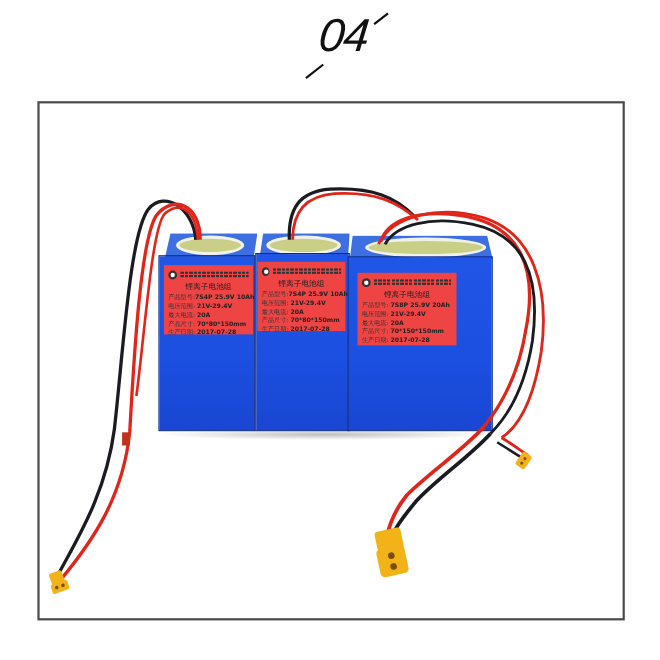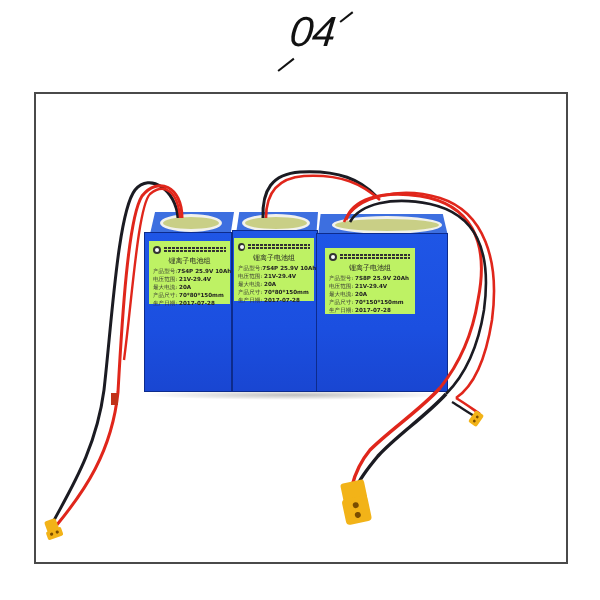--- a/index.html
+++ b/index.html
@@ -13,21 +13,21 @@
   .frame {
     position:absolute; left:34px; top:92px; width:534px; height:472px;
     border:2px solid #4a4a4a; box-sizing:border-box; background:#fff;
   }
   .scene { position:absolute; left:0; top:0; width:600px; height:600px; }
   .battery { position:absolute; }
   .b-top { position:absolute; background:#3d6fe0; }
   .b-front { position:absolute; background:linear-gradient(180deg,#1f56e6 0%,#1b4fe0 60%,#1946d2 100%); border:1px solid #0d2b8c; box-sizing:border-box; }
   .pad { position:absolute; background:#c9cf86; border:3px solid #f1f1ec; border-radius:50%; box-sizing:border-box; }
   .label {
-    position:absolute; background:#bef264; box-sizing:border-box; padding:3px 4px;
+    position:absolute; background:#ef4444; box-sizing:border-box; padding:3px 4px;
     font-family:"DejaVu Sans", sans-serif; color:#222;
   }
   .label .hdr { display:flex; align-items:center; gap:3px; height:11px; }
   .label .logo { width:8px; height:8px; border-radius:50%; background:#333; position:relative; }
   .label .logo::after { content:""; position:absolute; left:2px; top:2px; width:4px; height:4px; border-radius:50%; background:#fbfbfb; }
   .label .co { display:flex; flex-direction:column; gap:1px; }
   .label .co span { display:block; height:2px; width:62px; background:repeating-linear-gradient(90deg,#333 0 3px,transparent 3px 4px); }
   .label .title { text-align:center; font-family:"DejaVu Serif", serif; font-size:7px; margin:1px 0 1px; }
   .label .row { display:flex; font-size:5.6px; line-height:8px; white-space:nowrap; }
   .label .row .k { width:26px; font-family:"DejaVu Serif", serif; color:#333; }

